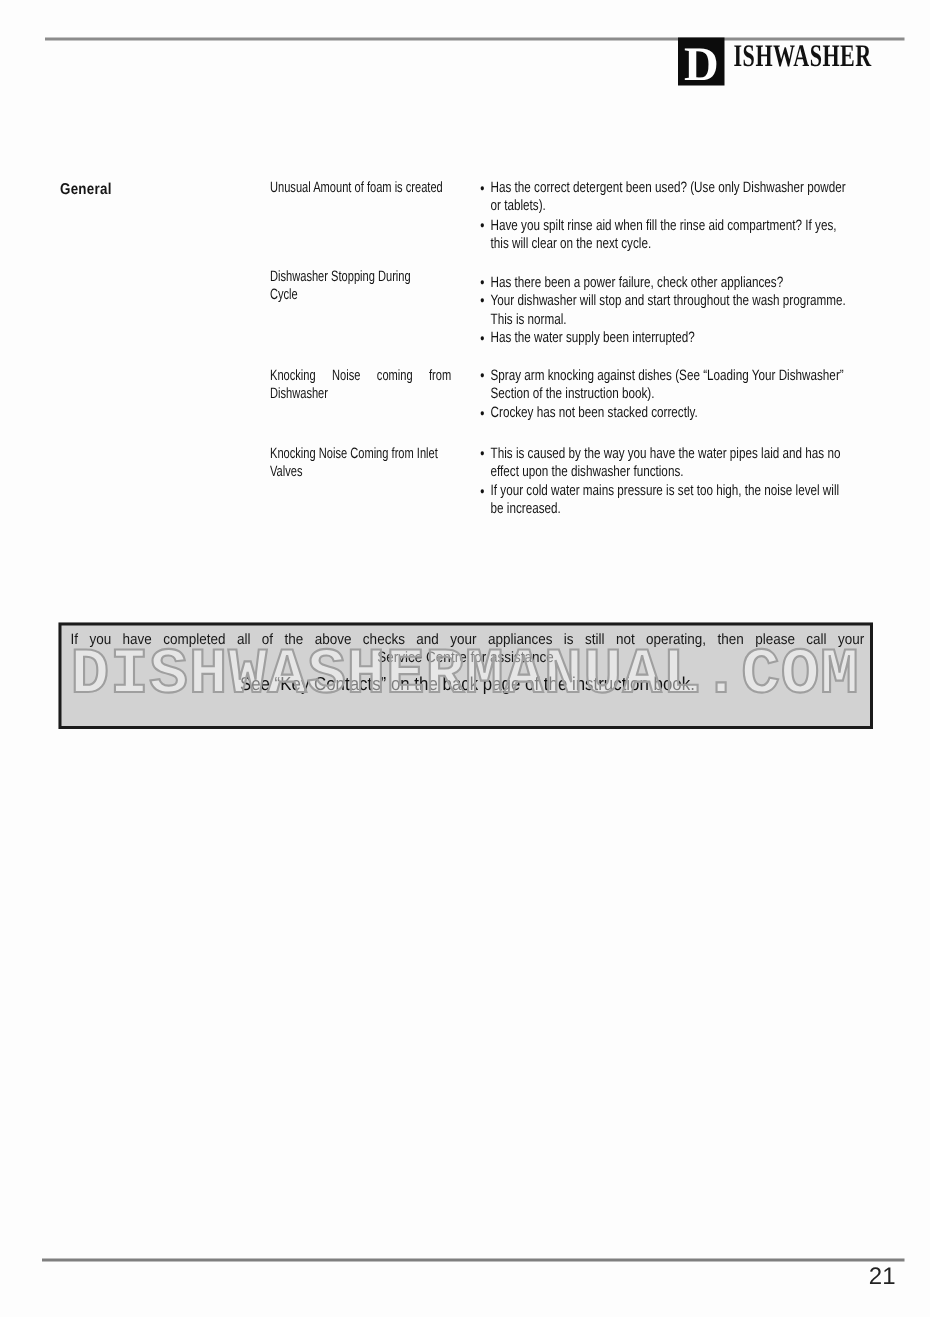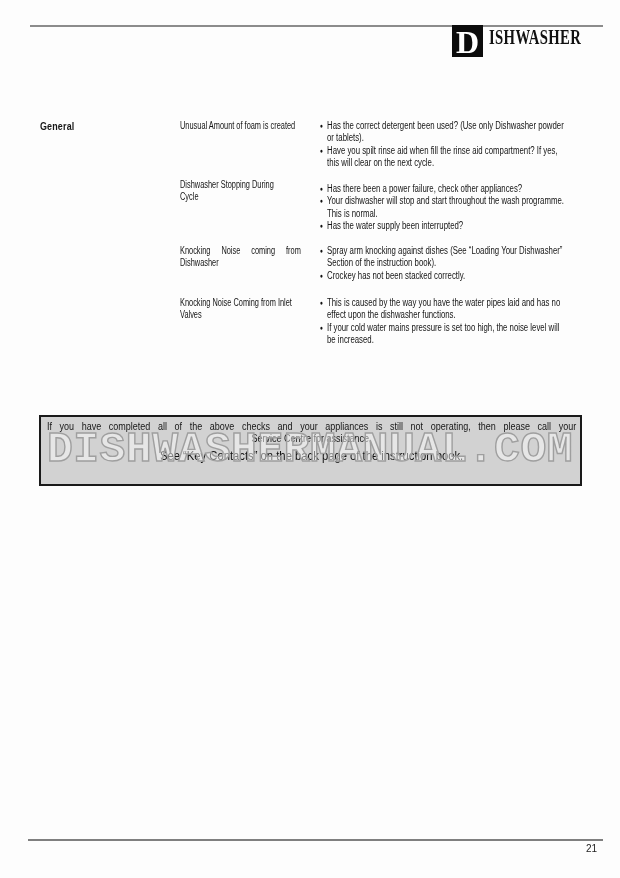--- a/index.html
+++ b/index.html
@@ -58,21 +58,21 @@
   .watermark{
     position:absolute;top:428px;left:0;width:620px;z-index:2;
     text-align:center;white-space:nowrap;pointer-events:none;
     font-weight:bold;font-size:43px;line-height:43px;letter-spacing:0.5px;
     color:rgba(255,255,255,0.45);
     font-family:Liberation Mono, monospace;
     -webkit-text-stroke:1.4px #9f9f9f;
   }
   
   .footer-rule{position:absolute;top:839px;left:28px;width:575px;height:2px;background:#7f7f7f;}
-  .page-number{position:absolute;top:843px;right:23px;font-size:10px;color:#222;}
+  .page-number{position:absolute;top:843px;right:23px;font-size:16px;color:#222;}
 </style>
 </head>
 <body>
 
 <div class="page">
 
   <div class="header-rule"></div>
 
   <div class="logo-d-box">
     <span>D</span>

